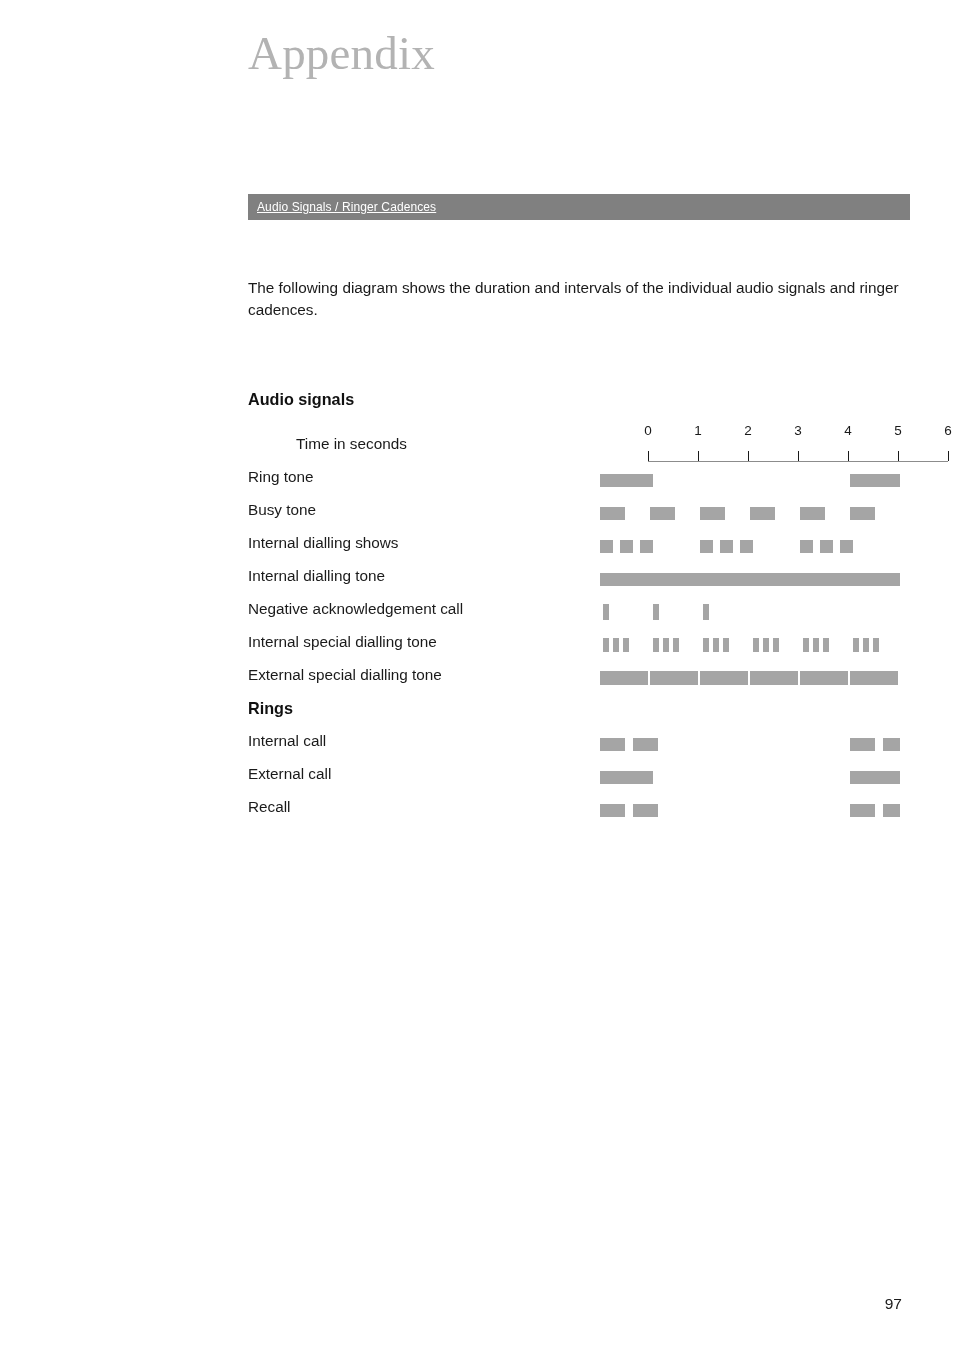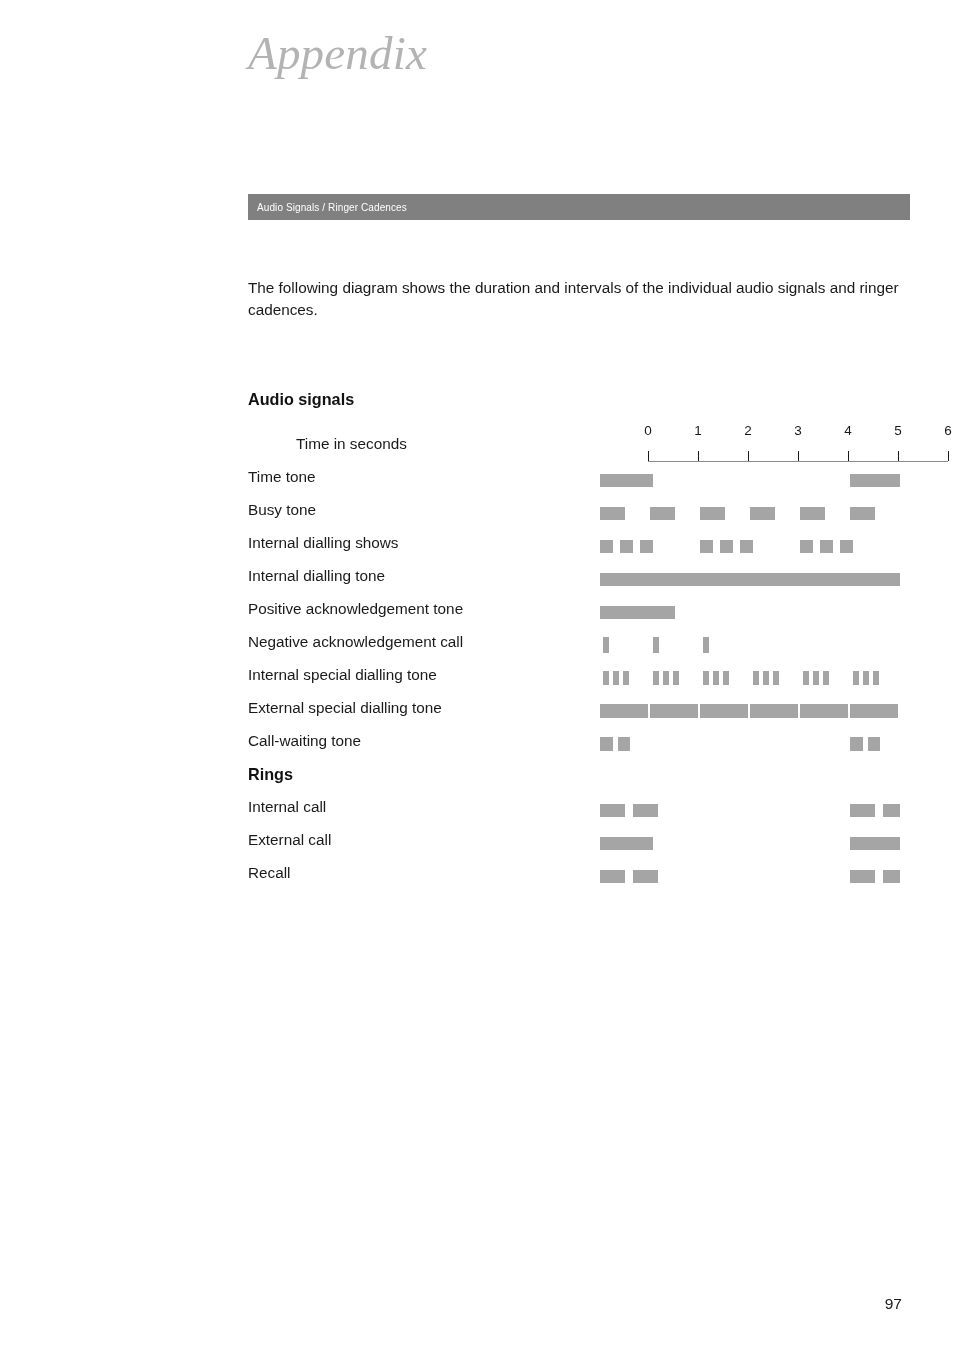--- a/index.html
+++ b/index.html
@@ -20,39 +20,39 @@
   .page-title {
     position: absolute;
     left: 248px;
     top: 28px;
     font-family: "Liberation Serif", serif;
     font-size: 47px;
     font-weight: 400;
     color: #b3b3b3;
     letter-spacing: 0.2px;
     line-height: 1.1;
-    font-style: italic;
   }
 
   
   .section-bar {
     position: absolute;
     left: 248px;
     top: 194px;
     width: 662px;
     height: 26px;
     background: #808080;
     display: flex;
     align-items: center;
   }
   .section-bar .section-title {
     color: #ffffff;
-    font-size: 10px;
+    font-size: 12px;
     padding-left: 9px;
     letter-spacing: 0.1px;
+    text-decoration: underline;
   }
 
   
   .intro {
     position: absolute;
     left: 248px;
     top: 262px;
     width: 655px;
     font-size: 15.3px;
     line-height: 22px;
@@ -179,21 +179,21 @@
         <div class="tick-label" style="left: 150px;">3</div>
         <div class="tick" style="left: 200px;"></div>
         <div class="tick-label" style="left: 200px;">4</div>
         <div class="tick" style="left: 250px;"></div>
         <div class="tick-label" style="left: 250px;">5</div>
         <div class="tick" style="left: 300px;"></div>
         <div class="tick-label" style="left: 300px;">6</div>
       </div>
     </div>
     <div class="row">
-      <span class="label">Time tone</span>
+      <span class="label">Ring tone</span>
       <div class="track">
         <div class="pulse" style="left: 0px; width: 52.5px; top: 8px; height: 13px; background: rgb(165, 165, 165);"></div>
         <div class="pulse" style="left: 250px; width: 50px; top: 8px; height: 13px; background: rgb(165, 165, 165);"></div>
       </div>
     </div>
     <div class="row">
       <span class="label">Busy tone</span>
       <div class="track">
         <div class="pulse" style="left: 0px; width: 25px; top: 8px; height: 13px; background: rgb(165, 165, 165);"></div>
         <div class="pulse" style="left: 50px; width: 25px; top: 8px; height: 13px; background: rgb(165, 165, 165);"></div>
@@ -214,26 +214,20 @@
         <div class="pulse" style="left: 140px; width: 12.5px; top: 8px; height: 13px; background: rgb(165, 165, 165);"></div>
         <div class="pulse" style="left: 200px; width: 12.5px; top: 8px; height: 13px; background: rgb(165, 165, 165);"></div>
         <div class="pulse" style="left: 220px; width: 12.5px; top: 8px; height: 13px; background: rgb(165, 165, 165);"></div>
         <div class="pulse" style="left: 240px; width: 12.5px; top: 8px; height: 13px; background: rgb(165, 165, 165);"></div>
       </div>
     </div>
     <div class="row">
       <span class="label">Internal dialling tone</span>
       <div class="track">
         <div class="pulse" style="left: 0px; width: 300px; top: 8px; height: 13px; background: rgb(165, 165, 165);"></div>
-      </div>
-    </div>
-    <div class="row">
-      <span class="label">Positive acknowledgement tone</span>
-      <div class="track">
-        <div class="pulse" style="left: 0px; width: 75px; top: 8px; height: 13px; background: rgb(165, 165, 165);"></div>
       </div>
     </div>
     <div class="row">
       <span class="label">Negative acknowledgement call</span>
       <div class="track">
         <div class="pulse" style="left: 2.5px; width: 6px; top: 6px; height: 16px; background: rgb(165, 165, 165);"></div>
         <div class="pulse" style="left: 52.5px; width: 6px; top: 6px; height: 16px; background: rgb(165, 165, 165);"></div>
         <div class="pulse" style="left: 102.5px; width: 6px; top: 6px; height: 16px; background: rgb(165, 165, 165);"></div>
       </div>
     </div>
@@ -264,29 +258,20 @@
       <span class="label">External special dialling tone</span>
       <div class="track">
         <div class="pulse" style="left: 0px; width: 47.5px; top: 7px; height: 14px; background: rgb(165, 165, 165);"></div>
         <div class="pulse" style="left: 50px; width: 47.5px; top: 7px; height: 14px; background: rgb(165, 165, 165);"></div>
         <div class="pulse" style="left: 100px; width: 47.5px; top: 7px; height: 14px; background: rgb(165, 165, 165);"></div>
         <div class="pulse" style="left: 150px; width: 47.5px; top: 7px; height: 14px; background: rgb(165, 165, 165);"></div>
         <div class="pulse" style="left: 200px; width: 47.5px; top: 7px; height: 14px; background: rgb(165, 165, 165);"></div>
         <div class="pulse" style="left: 250px; width: 47.5px; top: 7px; height: 14px; background: rgb(165, 165, 165);"></div>
       </div>
     </div>
-    <div class="row">
-      <span class="label">Call-waiting tone</span>
-      <div class="track">
-        <div class="pulse" style="left: 0px; width: 12.5px; top: 7px; height: 14px; background: rgb(165, 165, 165);"></div>
-        <div class="pulse" style="left: 17.5px; width: 12.5px; top: 7px; height: 14px; background: rgb(165, 165, 165);"></div>
-        <div class="pulse" style="left: 250px; width: 12.5px; top: 7px; height: 14px; background: rgb(165, 165, 165);"></div>
-        <div class="pulse" style="left: 267.5px; width: 12.5px; top: 7px; height: 14px; background: rgb(165, 165, 165);"></div>
-      </div>
-    </div>
     <div class="row group-head">
       <span class="label">Rings</span>
     </div>
     <div class="row">
       <span class="label">Internal call</span>
       <div class="track">
         <div class="pulse" style="left: 0px; width: 25px; top: 8px; height: 13px; background: rgb(165, 165, 165);"></div>
         <div class="pulse" style="left: 32.5px; width: 25px; top: 8px; height: 13px; background: rgb(165, 165, 165);"></div>
         <div class="pulse" style="left: 250px; width: 25px; top: 8px; height: 13px; background: rgb(165, 165, 165);"></div>
         <div class="pulse" style="left: 282.5px; width: 17.5px; top: 8px; height: 13px; background: rgb(165, 165, 165);"></div>

